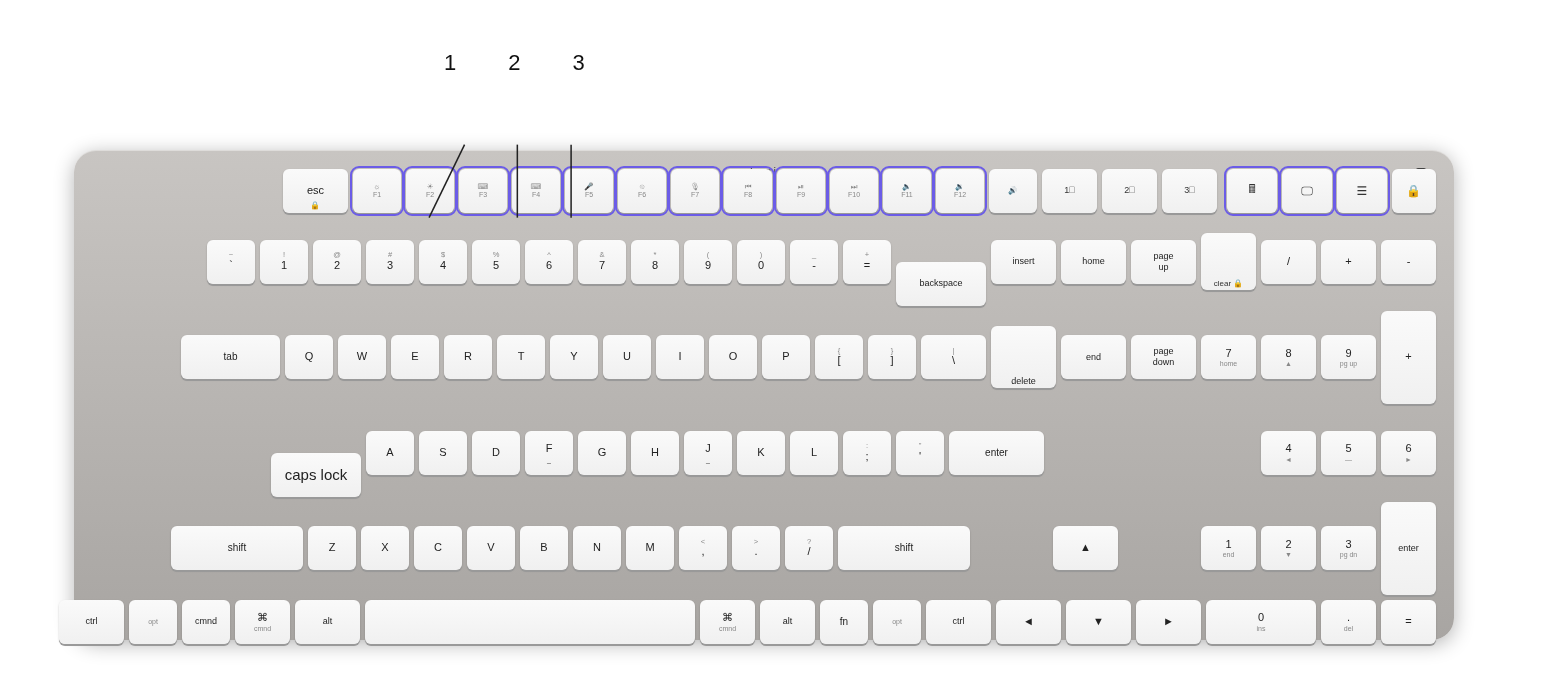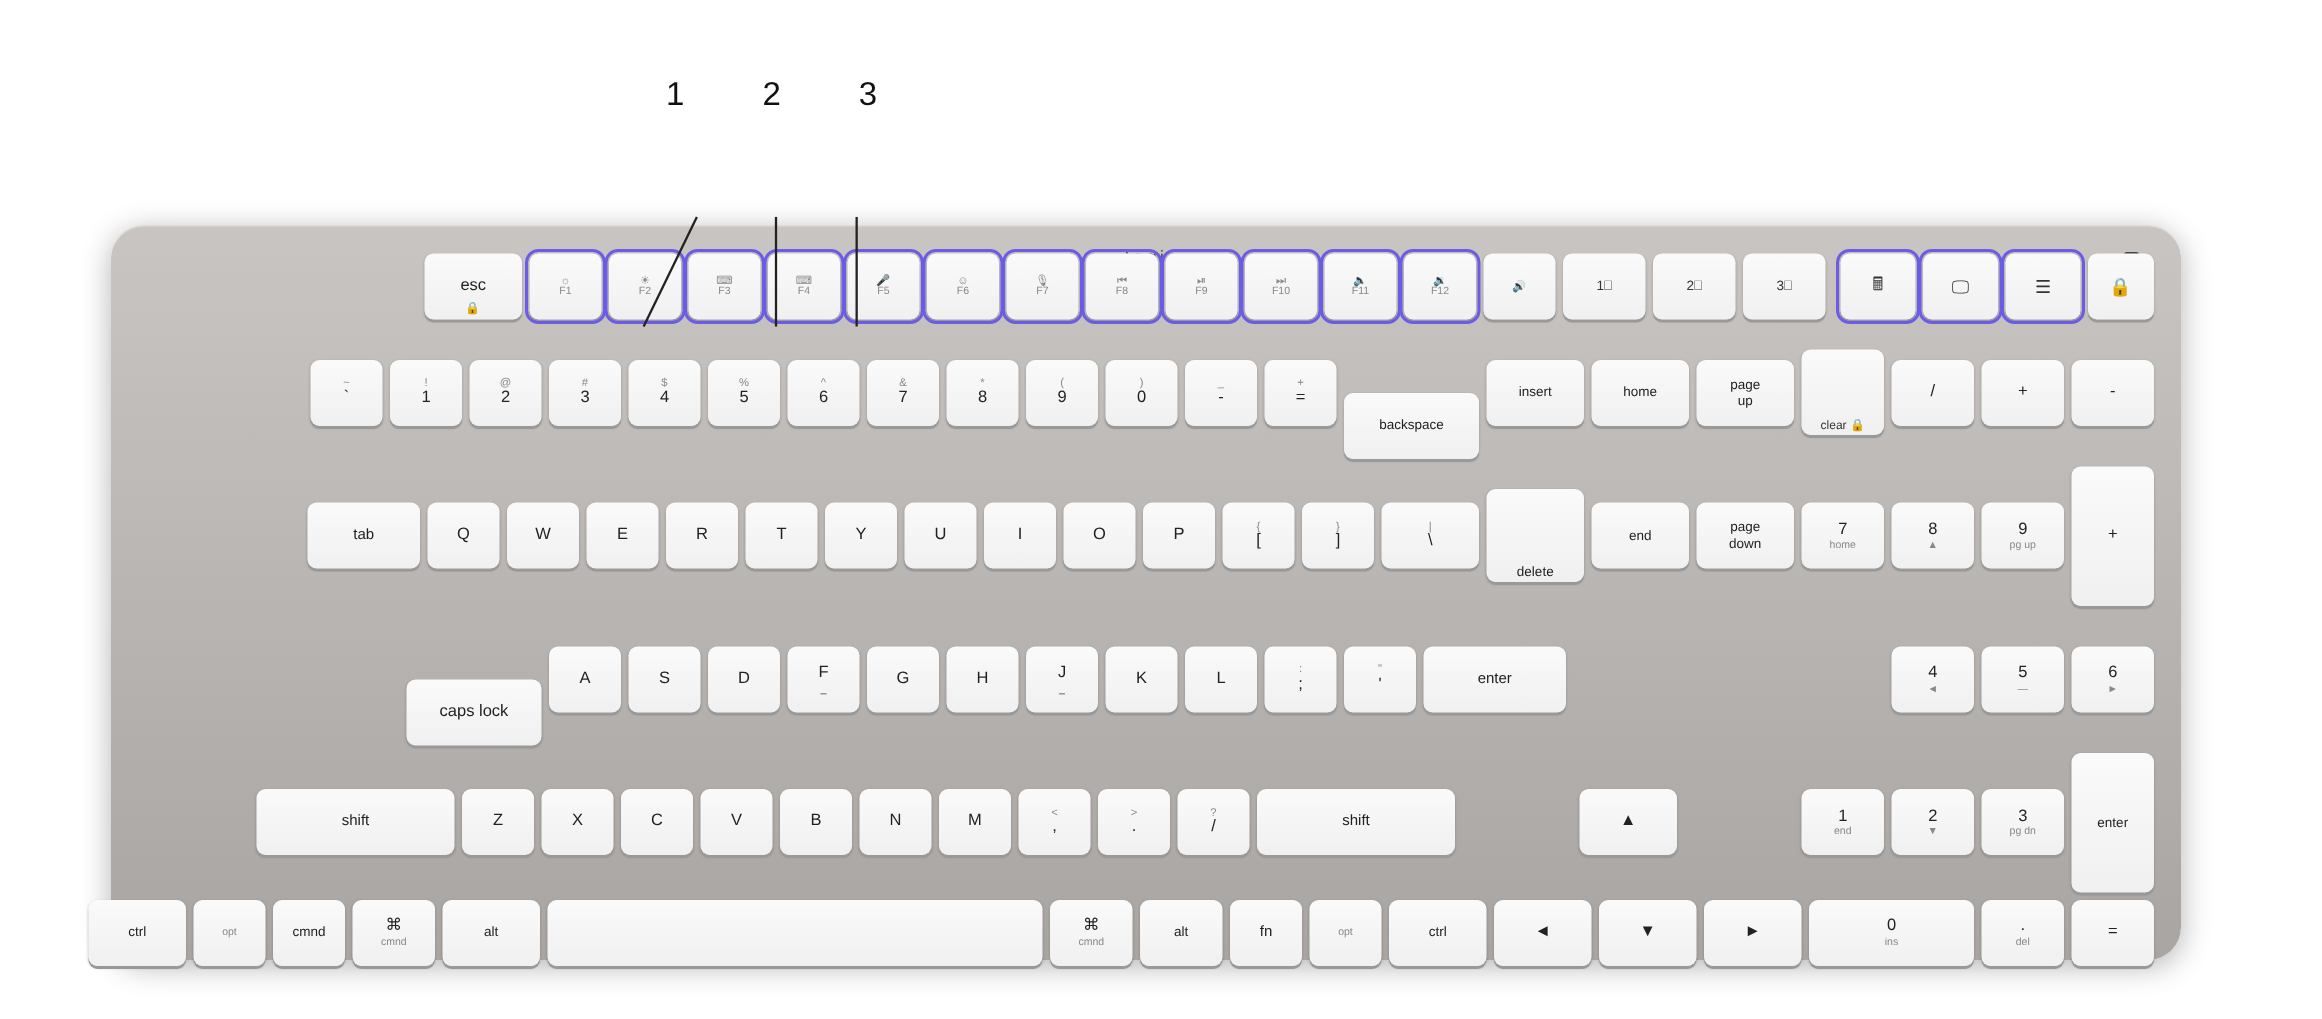--- a/index.html
+++ b/index.html
@@ -133,21 +133,21 @@
     .key .sub-label {
       font-size: 7px;
       color: #888;
       line-height: 1;
     }
     .w-44  { width: 44px; }
     .w-48  { width: 48px; }
     .w-50  { width: 50px; }
     .w-55  { width: 55px; }
     .w-65  { width: 65px; }
-    .w-75  { width: 75px; }
+    .w-75  { width: 99px; }
     .w-90  { width: 90px; margin-top: 44px; }
     .w-95  { width: 95px; }
     .w-110 { width: 110px; }
     .w-120 { width: 132px; }
     .w-330 { width: 330px; }
 
     .key.tall {
       min-height: 93px;
     }
 
@@ -430,21 +430,21 @@
           <span class="main-label">9</span>
           <span class="sub-label">pg up</span>
         </div>
         <div class="key w-55 tall">
           <span class="main-label">+</span>
         </div>
       </div>
 
       <div class="key-row">
         <div class="key w-90">
-          <span class="main-label" style="font-size:11px;">caps lock</span>
+          <span class="main-label" style="font-size:15px;">caps lock</span>
         </div>
         <div class="key w-48">
             <span class="main-label">A</span>
           </div>
         <div class="key w-48">
             <span class="main-label">S</span>
           </div>
         <div class="key w-48">
             <span class="main-label">D</span>
           </div>

